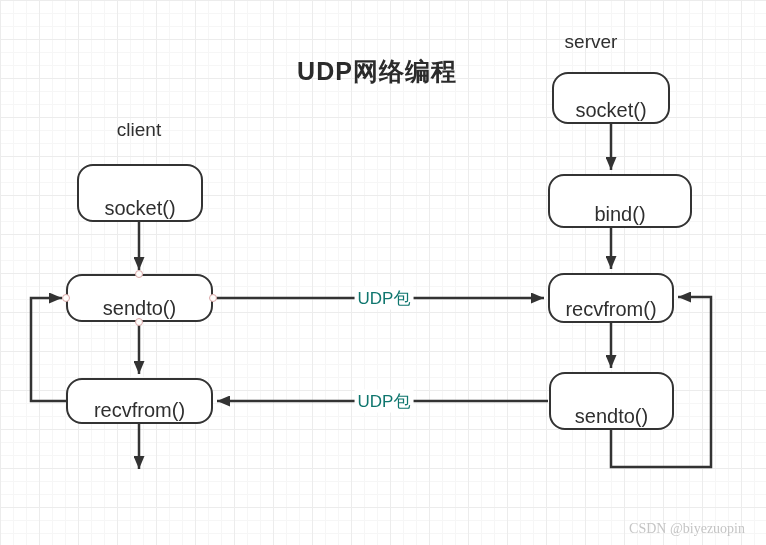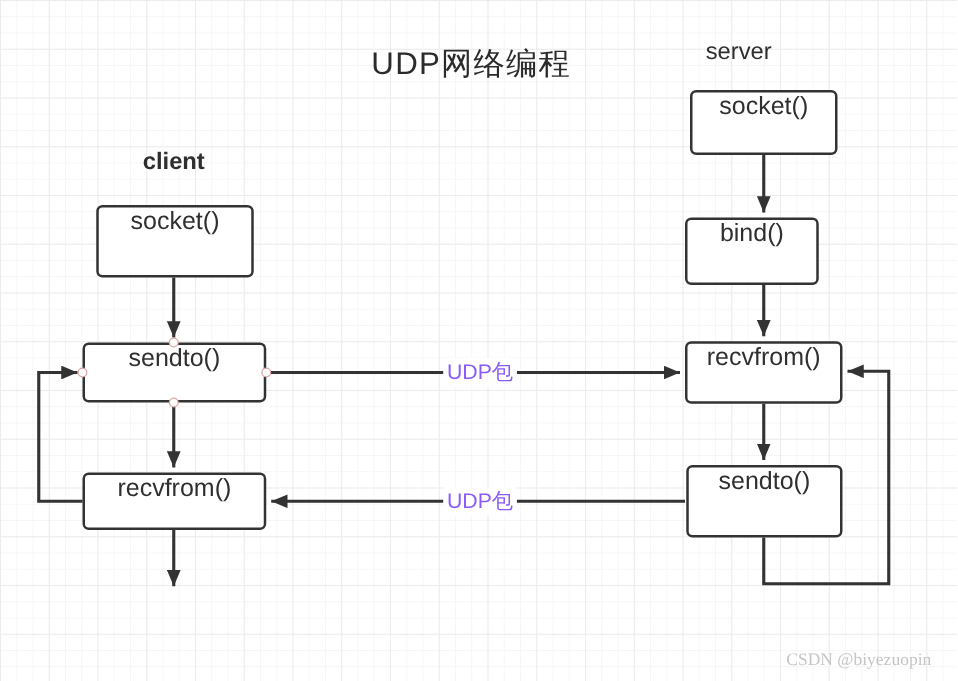--- a/index.html
+++ b/index.html
@@ -12,57 +12,57 @@
     background-color: #ffffff;
     background-image:
       linear-gradient(#ececec 1px, transparent 1px),
       linear-gradient(90deg, #ececec 1px, transparent 1px),
       linear-gradient(#f6f6f6 1px, transparent 1px),
       linear-gradient(90deg, #f6f6f6 1px, transparent 1px);
     background-size: 39px 39px, 39px 39px, 13px 13px, 13px 13px;
   }
   .title {
     position: absolute;
-    left: 247px; top: 36px; width: 260px;
+    left: 247px; top: 56px; width: 260px;
     text-align: center;
-    font-size: 25px; font-weight: normal;
+    font-size: 25px; font-weight: bold;
     color: #2b2b2b; line-height: 30px;
     letter-spacing: 1px;
   }
   .col-label {
     position: absolute;
     text-align: center;
     font-size: 19px; color: #2f2f2f;
   }
-  .col-label.client { left: 99px;  top: 119px; width: 80px; font-weight: bold;  }
+  .col-label.client { left: 99px;  top: 119px; width: 80px;  }
   .col-label.server { left: 541px; top: 31px;  width: 100px; }
   .node {
     position: absolute;
     box-sizing: border-box;
     background: #ffffff;
     border: 2.5px solid #333333;
-    border-radius: 5px;
-    display: flex; align-items: flex-start; justify-content: center;
+    border-radius: 16px;
+    display: flex; align-items: flex-end; justify-content: center;
     font-size: 20px; color: #2f2f2f;
     z-index: 2;
   }
   .n-c-socket   { left: 77px;  top: 164px; width: 126px; height: 58px; }
   .n-c-sendto   { left: 66px;  top: 274px; width: 147px; height: 48px; }
   .n-c-recvfrom { left: 66px;  top: 378px; width: 147px; height: 46px; }
   .n-c-close    { left: 76px;  top: 473px; width: 126px; height: 53px; }
   .n-s-socket   { left: 552px; top: 72px;  width: 118px; height: 52px; }
-  .n-s-bind     { left: 548px; top: 174px; width: 107px; height: 54px; }
+  .n-s-bind     { left: 548px; top: 174px; width: 144px; height: 54px; }
   .n-s-recvfrom { left: 548px; top: 273px; width: 126px; height: 50px; }
   .n-s-sendto   { left: 549px; top: 372px; width: 125px; height: 58px; }
   svg.wires { position: absolute; left: 0; top: 0; z-index: 1; }
   .edge-label {
     position: absolute;
     background: #ffffff;
     padding: 0 3px;
-    font-size: 17px; color: #8b5cf6;
+    font-size: 17px; color: #0f766e;
     z-index: 3;
     transform: translate(-50%, -50%);
   }
   .cpoint {
     position: absolute;
     width: 6px; height: 6px;
     border: 1.5px solid #d9a7a7;
     background: #fffdfb;
     border-radius: 50%;
     z-index: 4;

